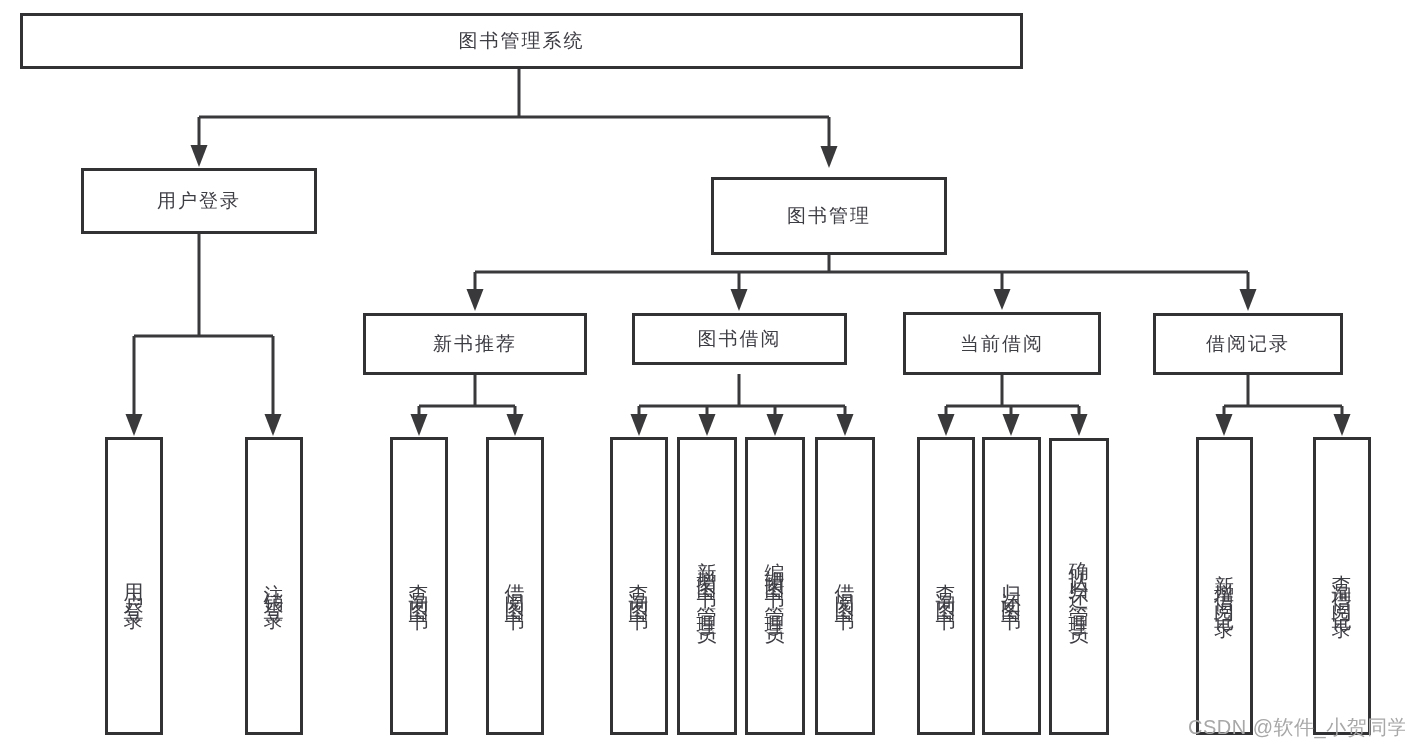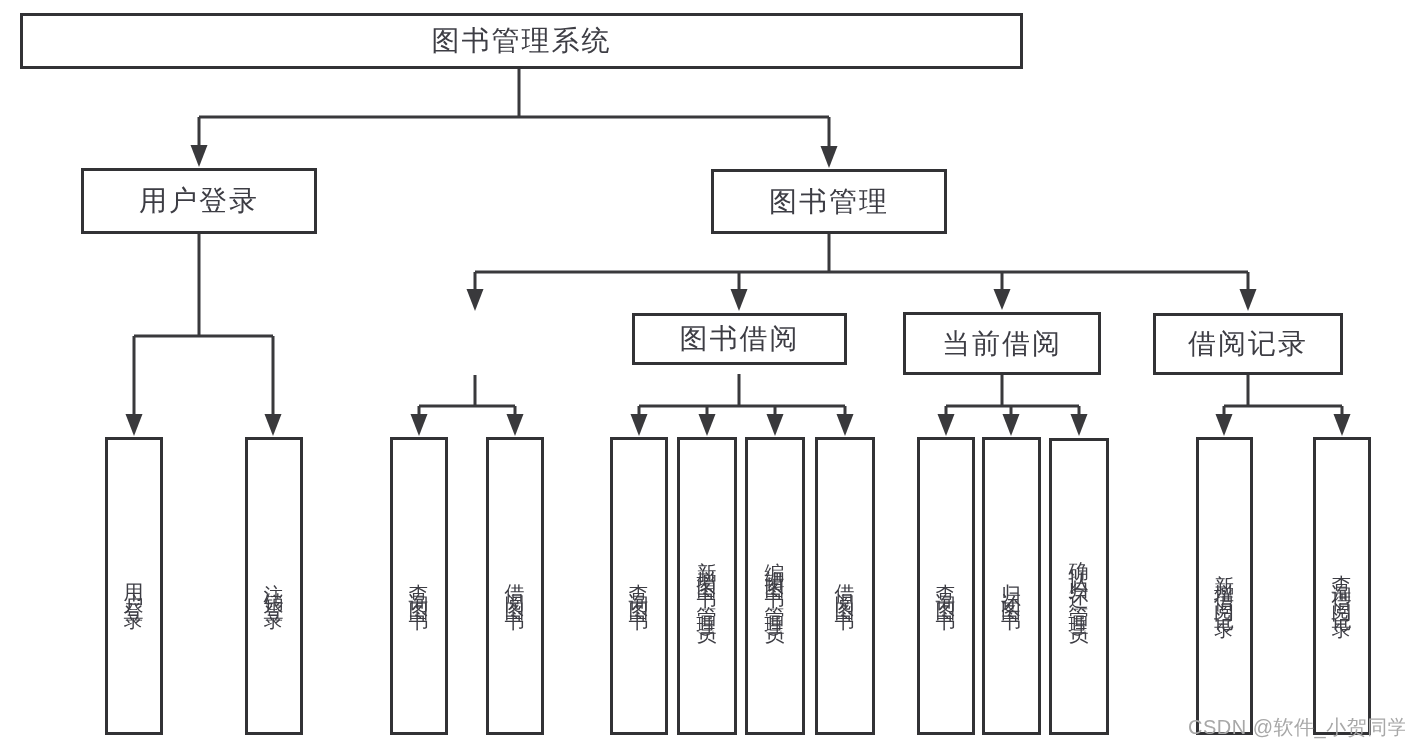--- a/index.html
+++ b/index.html
@@ -6,21 +6,21 @@
   .stage {
     position:relative; width:1405px; height:747px; background:#ffffff;
     font-family:"Liberation Sans", sans-serif; overflow:hidden;
   }
   svg.wires { position:absolute; left:0; top:0; z-index:1; }
   .box {
     position:absolute; background:#ffffff; border:3px solid #323235;
     box-sizing:border-box; display:flex; align-items:center; justify-content:center;
     color:#3d3d44; z-index:2;
   }
-  .box.h span { font-size:28px; letter-spacing:2px; white-space:nowrap; }
+  .box.h span { font-size:19px; letter-spacing:2px; white-space:nowrap; }
   .box.v span {
     writing-mode:vertical-rl; text-orientation:mixed;
     font-size:20px; letter-spacing:9px; line-height:1; white-space:nowrap;
   }
   .watermark {
     position:absolute; left:1188px; top:714px; z-index:3;
     font-size:20px; color:#a8a8a8; letter-spacing:0.5px; white-space:nowrap;
   }
 </style>
 </head>
@@ -68,24 +68,27 @@
     </g>
   </svg>
 
   <div class="box h" style="left:20px;top:13px;width:1003px;height:56px">
     <span>图书管理系统</span>
   </div>
 
   <div class="box h" style="left:81px;top:168px;width:236px;height:66px">
     <span>用户登录</span>
   </div>
-  <div class="box h" style="left:711px;top:169px;width:236px;height:65px">
+  <div class="box h" style="left:711px;top:177px;width:236px;height:78px">
     <span>图书管理</span>
   </div>
 
+  <div class="box h" style="left:363px;top:313px;width:224px;height:62px">
+    <span>新书推荐</span>
+  </div>
   <div class="box h" style="left:632px;top:313px;width:215px;height:52px">
     <span>图书借阅</span>
   </div>
   <div class="box h" style="left:903px;top:312px;width:198px;height:63px">
     <span>当前借阅</span>
   </div>
   <div class="box h" style="left:1153px;top:313px;width:190px;height:62px">
     <span>借阅记录</span>
   </div>
 

